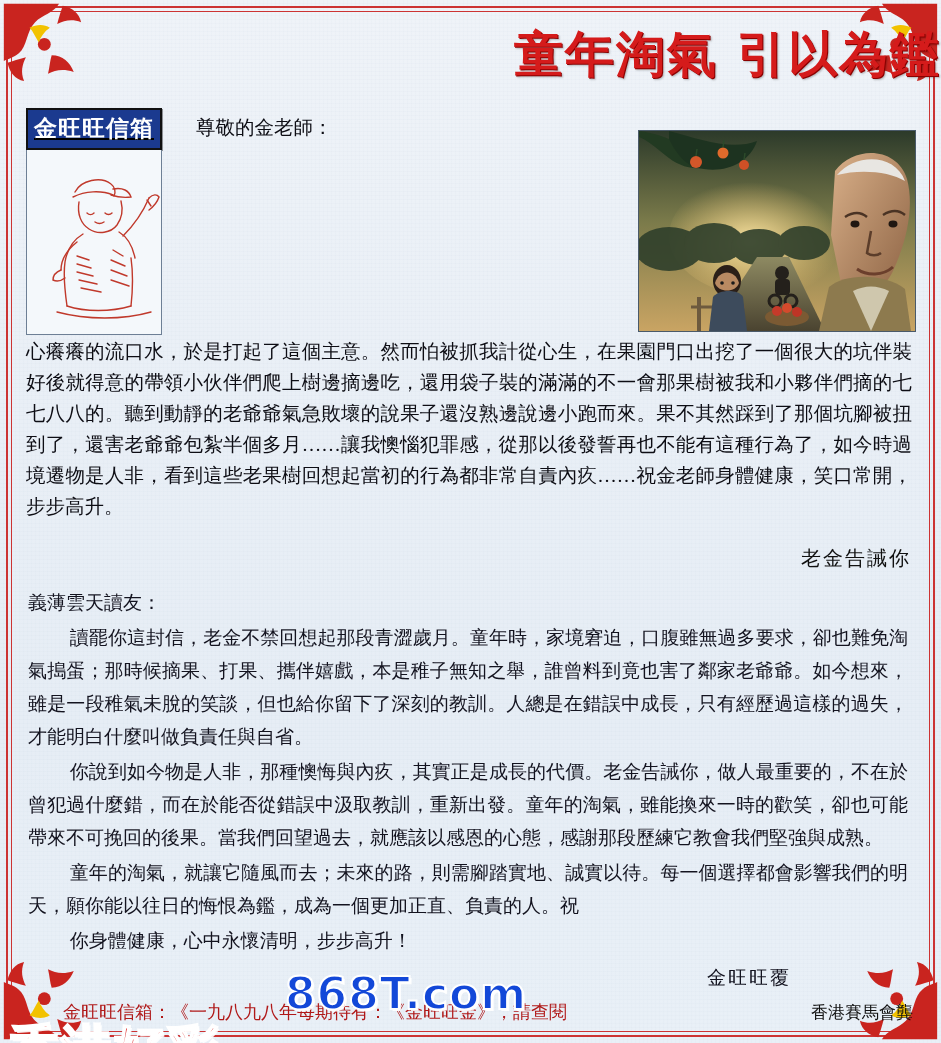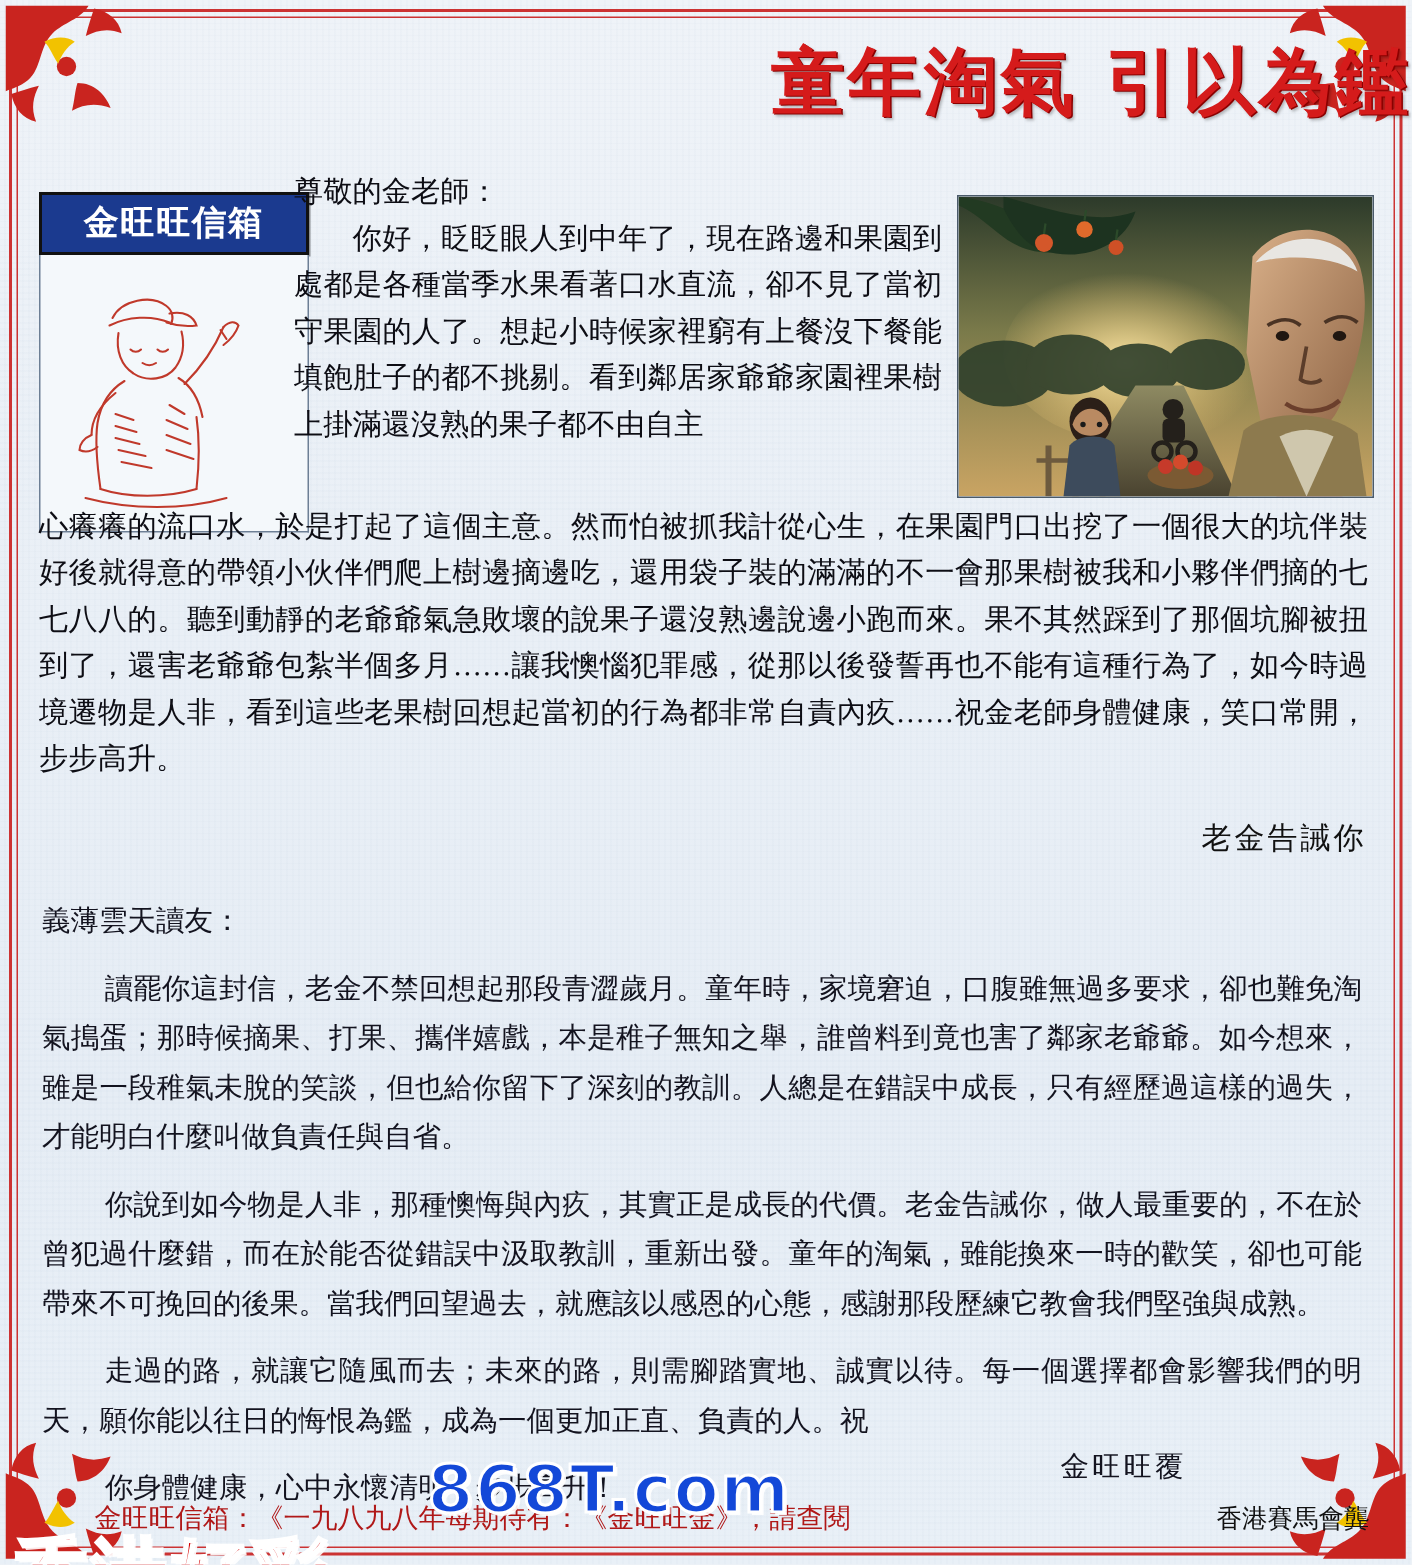--- a/index.html
+++ b/index.html
@@ -42,21 +42,21 @@
   .title{
     position:absolute;left:0;right:0;top:22px;text-align:right;
     font-family:"DejaVu Serif","Liberation Serif",serif;
     font-weight:bold;font-size:49px;letter-spacing:2px;
     color:#d51b1b;
     text-shadow:1px 1px 0 #8b0000, 2px 2px 2px rgba(0,0,0,.25);
   }
 
   
   .masthead{
-    position:absolute;left:26px;top:128px;width:180px;
+    position:absolute;left:26px;top:108px;width:136px;text-decoration:underline;
   }
   .masthead-label{
     background:#1b3a8f;color:#fff;border:2px solid #111;
     font-family:"DejaVu Serif","Liberation Serif",serif;
     font-weight:bold;font-size:23px;text-align:center;
     padding:3px 0 4px 0;letter-spacing:1px;
     box-shadow:1px 1px 0 rgba(0,0,0,.4);
   }
   .masthead-art{
     border:1px solid #6d7f95;border-top:none;height:184px;background:#f4f8fb;
@@ -91,21 +91,21 @@
     font-size:20px;color:#111;letter-spacing:2px;
   }
 
   
   .reply{
     position:absolute;left:28px;top:586px;width:880px;
     font-family:"DejaVu Serif","Liberation Serif",serif;
     font-size:19px;line-height:33px;color:#13131f;
     text-align:justify;
   }
-  .reply p{margin:12px 0 2px 0;}
+  .reply p{margin:0 0 2px 0;}
   .reply .ind{text-indent:2.2em;}
   .sig2{
     position:absolute;right:150px;top:965px;
     font-family:"DejaVu Serif","Liberation Serif",serif;
     font-size:19px;color:#13131f;letter-spacing:2px;margin-left:36px;
   }
 
   
   .bottomline{
     position:absolute;left:28px;right:28px;top:1000px;
@@ -326,32 +326,31 @@
         <path d="M232 100 l-4 22 c4 3 10 3 14 0" stroke="#5b3d2a" stroke-width="2.5" fill="none"></path>
         <path d="M218 138 c10 7 26 7 36 -2" stroke="#6b3f2c" stroke-width="3" fill="none"></path>
         <path d="M190 156 c16 -14 56 -14 76 2 l6 42 h-92z" fill="#8d7a4e"></path>
         <path d="M214 160 l18 40 l18 -40 c-12 -6 -24 -6 -36 0z" fill="#cfc7ad"></path>
       </g>
     </svg>
   </div>
 
   <div class="letter1">
     <span>尊敬的金老師：</span>
-    <span class="indent">你好，眨眨眼人到中年了，現在路邊和果園到處都是各種當季水果看著口水直流，卻不見了當初守果園的人了。想起小時候家裡窮有上餐沒下餐能填飽肚子的都不挑剔。看到鄰居家爺爺家園裡果樹上掛滿還沒熟的果子都不由自主</span>
   </div>
 
   <div class="letter1-wide">心癢癢的流口水，於是打起了這個主意。然而怕被抓我計從心生，在果園門口出挖了一個很大的坑伴裝好後就得意的帶領小伙伴們爬上樹邊摘邊吃，還用袋子裝的滿滿的不一會那果樹被我和小夥伴們摘的七七八八的。聽到動靜的老爺爺氣急敗壞的說果子還沒熟邊說邊小跑而來。果不其然踩到了那個坑腳被扭到了，還害老爺爺包紮半個多月……讓我懊惱犯罪感，從那以後發誓再也不能有這種行為了，如今時過境遷物是人非，看到這些老果樹回想起當初的行為都非常自責內疚……祝金老師身體健康，笑口常開，步步高升。</div>
 
   <div class="sig1">老金告誡你</div>
 
   <div class="reply">
     <p>義薄雲天讀友：</p>
     <p class="ind">讀罷你這封信，老金不禁回想起那段青澀歲月。童年時，家境窘迫，口腹雖無過多要求，卻也難免淘氣搗蛋；那時候摘果、打果、攜伴嬉戲，本是稚子無知之舉，誰曾料到竟也害了鄰家老爺爺。如今想來，雖是一段稚氣未脫的笑談，但也給你留下了深刻的教訓。人總是在錯誤中成長，只有經歷過這樣的過失，才能明白什麼叫做負責任與自省。</p>
     <p class="ind">你說到如今物是人非，那種懊悔與內疚，其實正是成長的代價。老金告誡你，做人最重要的，不在於曾犯過什麼錯，而在於能否從錯誤中汲取教訓，重新出發。童年的淘氣，雖能換來一時的歡笑，卻也可能帶來不可挽回的後果。當我們回望過去，就應該以感恩的心態，感謝那段歷練它教會我們堅強與成熟。</p>
-    <p class="ind">走過的路，就讓它隨風而去；未來的路，則需腳踏實地、誠實以待。每一個選擇都會影響我們的明天，願你能以往日的悔恨為鑑，成為一個更加正直、負責的人。祝</p>
+    <p class="ind">童年的淘氣，就讓它隨風而去；未來的路，則需腳踏實地、誠實以待。每一個選擇都會影響我們的明天，願你能以往日的悔恨為鑑，成為一個更加正直、負責的人。祝</p>
     <p class="ind">你身體健康，心中永懷清明，步步高升！</p>
   </div>
   <div class="sig2">金旺旺覆</div>
 
   <div class="bottomline">
     <div>金旺旺信箱：《一九八九八年每期待有：《金旺旺金》，請查閱</div>
     <div class="right">香港賽馬會龔</div>
   </div>
 
   <div class="wm-red">香港好彩</div>

